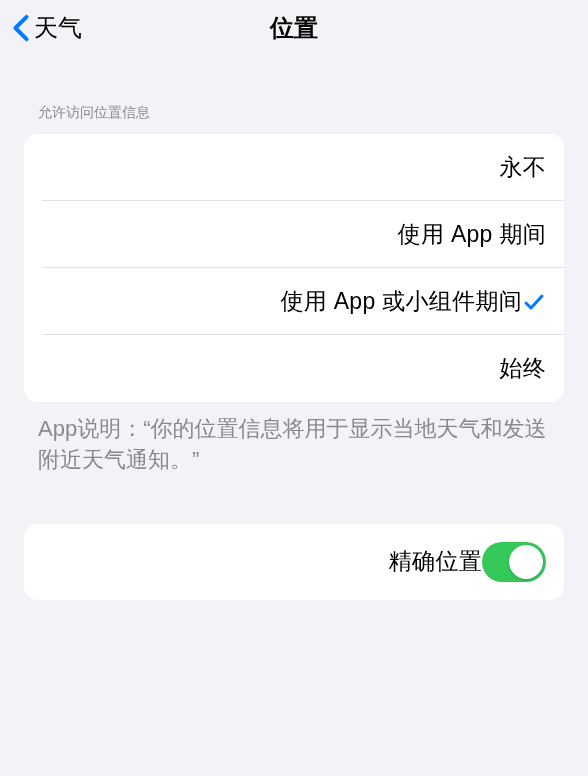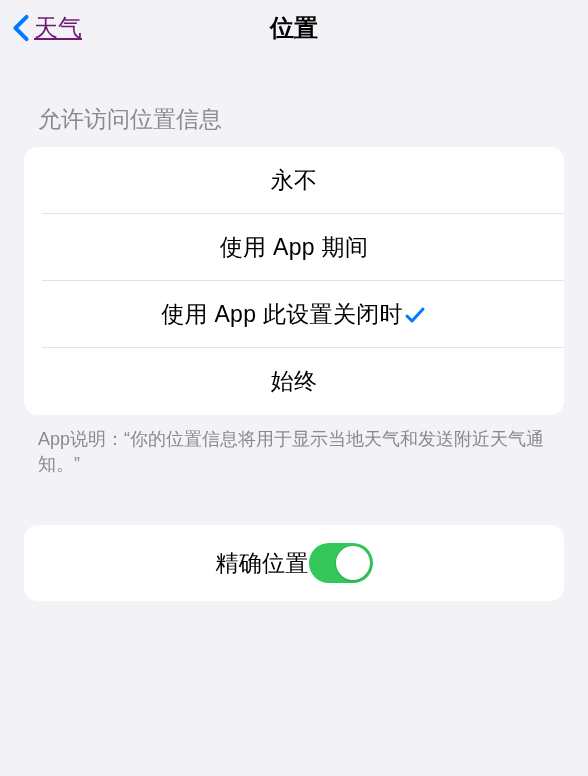--- a/index.html
+++ b/index.html
@@ -18,56 +18,55 @@
     .nav-bar {
       height: 56px;
       display: flex;
       align-items: center;
       position: relative;
       padding: 0 8px;
     }
     .back-button {
       display: flex;
       align-items: center;
-      color: #701a75;
+      color: #000000;
       font-size: 24px;
       cursor: pointer;
       padding: 4px;
-      text-decoration: underline;
     }
     .back-chevron {
       width: 18px;
       height: 28px;
       margin-right: 4px;
     }
     .nav-title {
       position: absolute;
       left: 50%;
       transform: translateX(-50%);
       font-size: 24px;
       font-weight: 700;
       color: #000;
     }
     .content {
       padding: 0 24px;
     }
     .section-header {
-      font-size: 23px;
+      font-size: 14px;
       color: #8a8a8e;
       padding: 48px 14px 12px 14px;
     }
     .table-group {
       background: #fff;
       border-radius: 14px;
       overflow: hidden;
     }
     .table-row {
       display: flex;
       align-items: center;
-      justify-content: center;
+      justify-content: flex-end;
       padding: 18px 18px;
       min-height: 66px;
       cursor: pointer;
       position: relative;
     }
     .table-row:not(:last-child)::after {
       content: "";
       position: absolute;
       bottom: 0;
       left: 18px;
@@ -79,21 +78,21 @@
       font-size: 23px;
       color: #000;
       letter-spacing: 0.3px;
     }
     .checkmark {
       width: 24px;
       height: 24px;
       flex-shrink: 0;
     }
     .section-footer {
-      font-size: 18px;
+      font-size: 22px;
       color: #8a8a8e;
       padding: 12px 14px 8px 14px;
       line-height: 1.4;
     }
     .toggle {
       position: relative;
       width: 64px;
       height: 40px;
       background: #34c759;
       border-radius: 20px;
@@ -132,21 +131,21 @@
   <div class="section-header">允许访问位置信息</div>
 
   <div class="table-group">
     <div class="table-row">
       <span class="row-label">永不</span>
     </div>
     <div class="table-row">
       <span class="row-label">使用 App 期间</span>
     </div>
     <div class="table-row">
-      <span class="row-label">使用 App 此设置关闭时</span>
+      <span class="row-label">使用 App 或小组件期间</span>
       <svg class="checkmark" viewBox="0 0 24 24">
         <polyline points="4,13 9,18 20,6" fill="none" stroke="#007aff" stroke-width="3" stroke-linecap="round" stroke-linejoin="round"></polyline>
       </svg>
     </div>
     <div class="table-row">
       <span class="row-label">始终</span>
     </div>
   </div>
 
   <div class="section-footer">App说明：“你的位置信息将用于显示当地天气和发送附近天气通知。”</div>

